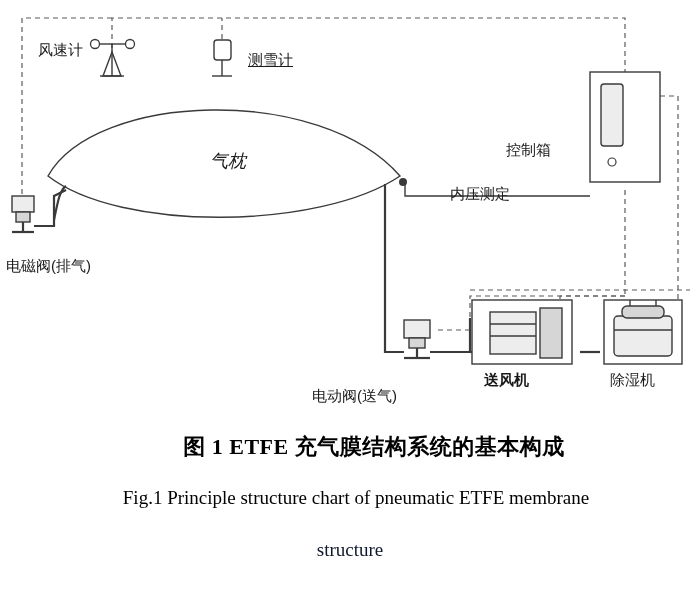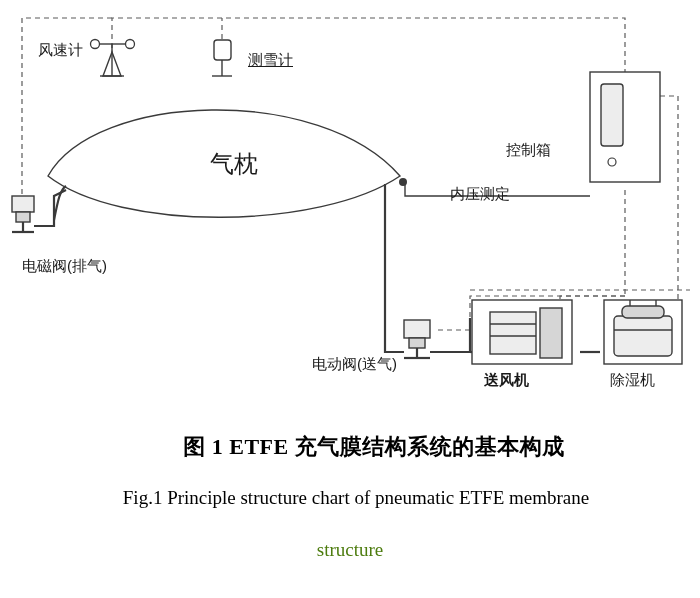--- a/index.html
+++ b/index.html
@@ -51,21 +51,21 @@
   .cap-en {
     font-family: "Liberation Serif", serif;
     font-size: 19px;
     color: #000;
     line-height: 1.1;
     padding-left: 12px;
   }
   .cap-en-2 {
     font-family: "Liberation Serif", serif;
     font-size: 19px;
-    color: #4d7c0f;
+    color: #0f172a;
     margin-top: 30px;
   }
 </style>
 </head>
 <body>
 
 <div id="page">
 
   <svg id="diagram-svg" viewBox="0 0 700 430">
     <defs>
@@ -169,25 +169,25 @@
       <line class="sl" x1="614" y1="330" x2="672" y2="330"></line>
     </g>
 
     <g>
       <path class="dl" d="M470,290 L690,290"></path>
     </g>
   </svg>
 
   <div class="lbl" style="left:38px; top:42px;">风速计</div>
   <div class="lbl" style="left:248px; top:52px;text-decoration:underline;">测雪计</div>
-  <div class="lbl" style="left:210px; top:152px; font-size:24px;">气枕</div>
+  <div class="lbl" style="left:210px; top:152px; font-size:18px;font-style:italic;">气枕</div>
   <div class="lbl" style="left:506px; top:116px;margin-top:26px;">控制箱</div>
   <div class="lbl" style="left:450px; top:187px;font-family:Liberation Serif, serif;">内压测定</div>
-  <div class="lbl" style="left:22px; top:258px;">电磁阀(排气)</div>
-  <div class="lbl" style="left:312px; top:356px;">电动阀(送气)</div>
+  <div class="lbl" style="left:6px; top:258px;">电磁阀(排气)</div>
+  <div class="lbl" style="left:312px; top:388px;">电动阀(送气)</div>
   <div class="lbl" style="left:484px; top:372px;font-weight:bold;">送风机</div>
   <div class="lbl" style="left:610px; top:372px;text-align:right;">除湿机</div>
 
   <div class="caption-block">
     <div class="cap-cn">图 1 ETFE 充气膜结构系统的基本构成</div>
     <div class="cap-en">Fig.1 Principle structure chart of pneumatic ETFE membrane</div>
     <div class="cap-en-2">structure</div>
   </div>
 
 </div>

